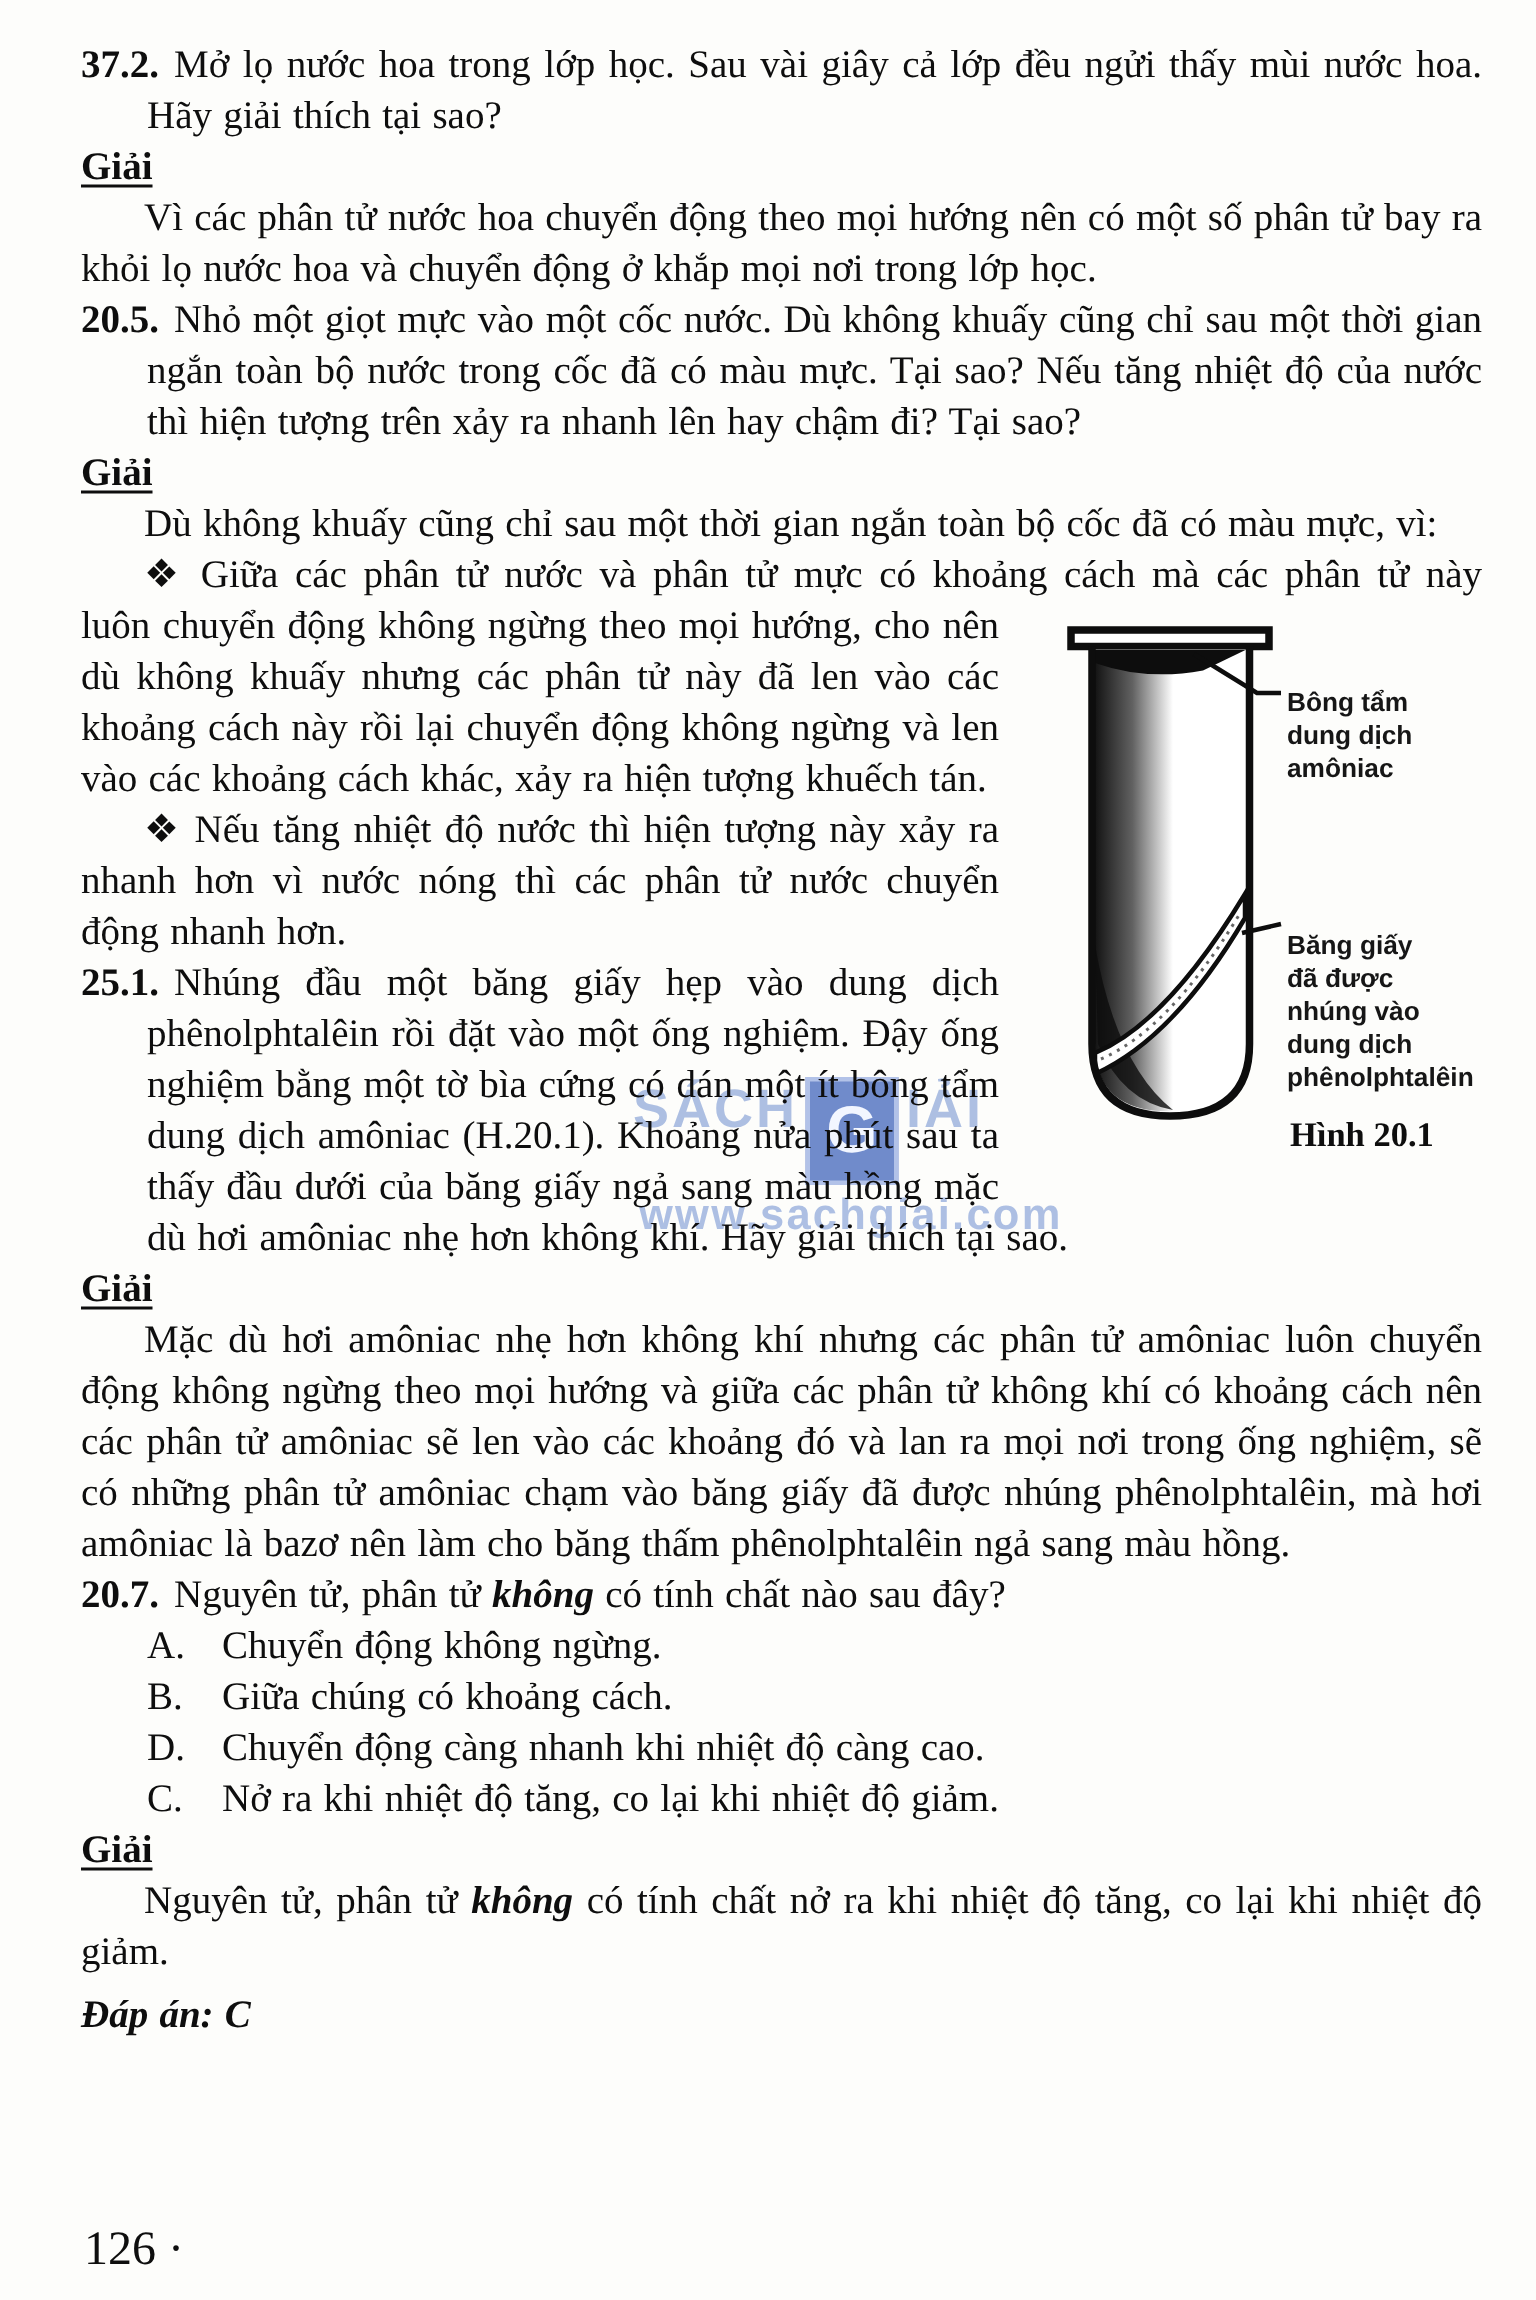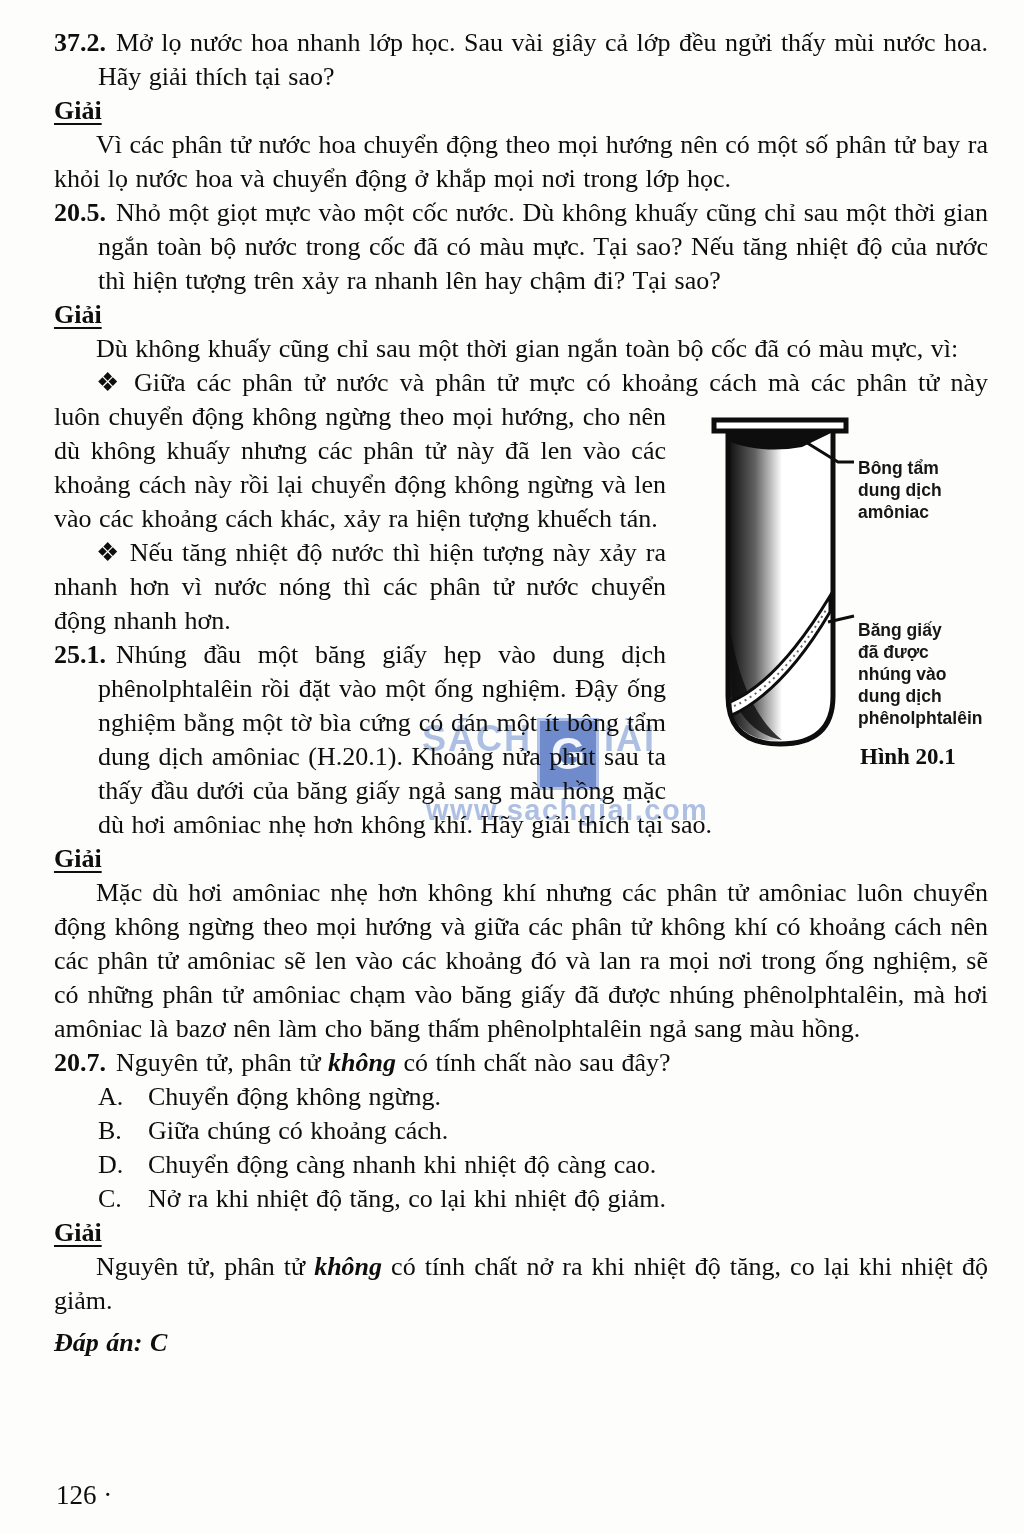--- a/index.html
+++ b/index.html
@@ -15,21 +15,21 @@
   .problem { padding-left:44px; }
   .sol { text-indent:42px; }
   .giai { text-align:center; font-weight:bold; font-size:27px; line-height:36px; }
   .giai span { text-decoration:underline; text-underline-offset:4px; }
   .b1l1 { text-indent:42px; text-align-last:justify; }
   .indent { text-indent:42px; }
   .emph { font-weight:bold; font-style:italic; }
   .opt { padding-left:44px; }
   .optlabel { display:inline-block; width:50px; }
   .dap { text-align:right; padding-right:48px; font-weight:bold; font-style:italic; font-size:27px; margin-top:8px; }
-  .page-number { position:absolute; left:56px; top:1480px; font-size:27px; z-index:1; }
+  .page-number { position:absolute; left:56px; top:1480px; font-size:32px; z-index:1; }
 
   
   .figure { float:right; width:310px; height:396px; margin:0 0 4px 12px; position:relative; }
   .figure svg { position:absolute; left:0; top:0; }
   .fig-label { position:absolute; left:180px; white-space:pre-line; color:#161616;
     font-family:"Liberation Sans", sans-serif; font-weight:bold; font-size:17.5px; line-height:22px;margin-top:23px; }
   .fig-label-top { top:34px; }
   .fig-label-bottom { top:196px; }
   .fig-caption { position:absolute; left:182px; top:344px; font-weight:bold; font-size:23px; }
 
@@ -52,21 +52,21 @@
     <div class="wm-row">
       <span>SÁCH</span>
       <span class="wm-logo">G</span>
       <span>IẢI</span>
     </div>
     <div class="wm-url">www.sachgiai.com</div>
   </div>
 
   <div class="content">
 
-    <p class="problem"><span class="pnum">37.2.</span><span>Mở lọ nước hoa nhanh lớp học. Sau vài giây cả lớp đều ngửi thấy mùi nước hoa. Hãy giải thích tại sao?</span></p>
+    <p class="problem"><span class="pnum">37.2.</span><span>Mở lọ nước hoa trong lớp học. Sau vài giây cả lớp đều ngửi thấy mùi nước hoa. Hãy giải thích tại sao?</span></p>
     <p class="giai"><span>Giải</span></p>
     <p class="sol">Vì các phân tử nước hoa chuyển động theo mọi hướng nên có một số phân tử bay ra khỏi lọ nước hoa và chuyển động ở khắp mọi nơi trong lớp học.</p>
 
     <p class="problem"><span class="pnum">20.5.</span><span>Nhỏ một giọt mực vào một cốc nước. Dù không khuấy cũng chỉ sau một thời gian ngắn toàn bộ nước trong cốc đã có màu mực. Tại sao? Nếu tăng nhiệt độ của nước thì hiện tượng trên xảy ra nhanh lên hay chậm đi? Tại sao?</span></p>
     <p class="giai"><span>Giải</span></p>
     <p class="indent">Dù không khuấy cũng chỉ sau một thời gian ngắn toàn bộ cốc đã có màu mực, vì:</p>
     <p class="b1l1">❖ Giữa các phân tử nước và phân tử mực có khoảng cách mà các phân tử này</p>
 
     <div class="figure">
       <svg width="310" height="396" viewBox="0 0 310 396">

